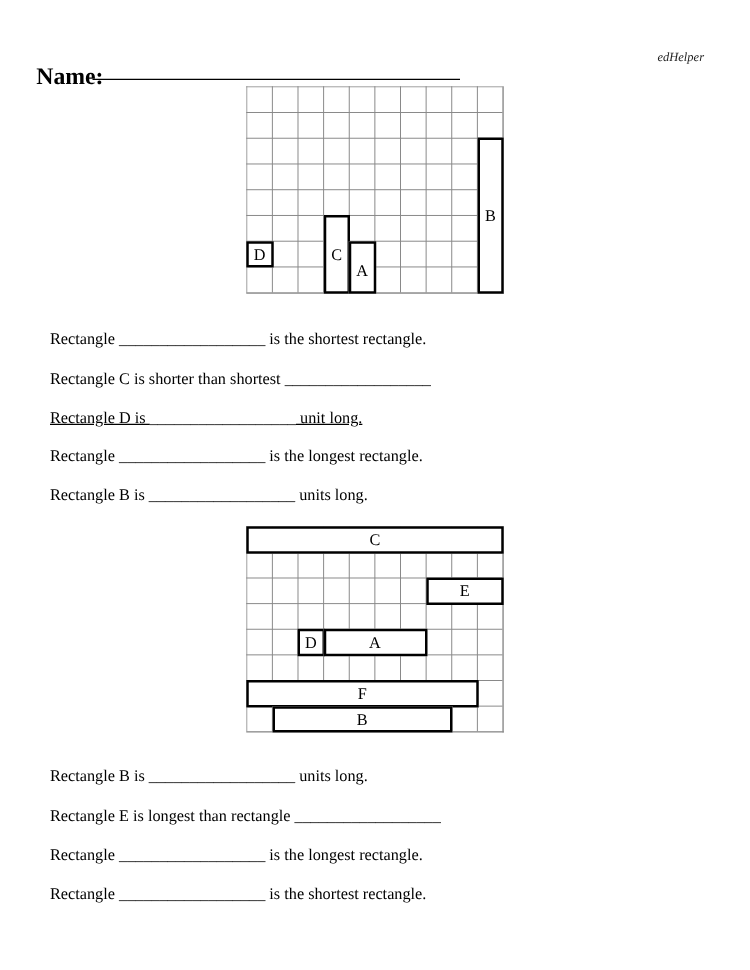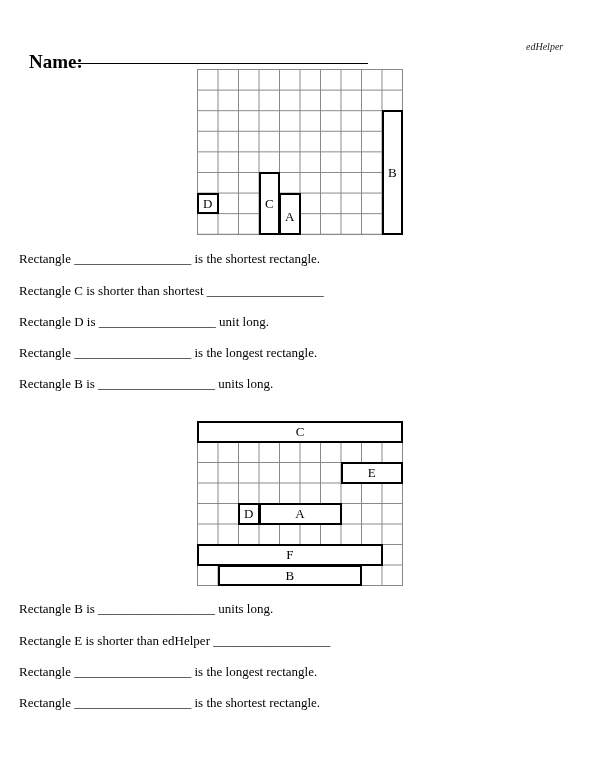--- a/index.html
+++ b/index.html
@@ -29,21 +29,21 @@
       border-right: 1px solid #888;
       border-bottom: 1px solid #888;
     }
     .rect {
       position: absolute; box-sizing: border-box;
       border: 2.2px solid #000; background: #fff;
       display: flex; align-items: center; justify-content: center;
       font-size: 13px; line-height: 1;
     }
     .q {
-      position: absolute; left: 19px; font-size: 13px; white-space: pre;
+      position: absolute; left: 40px; font-size: 13px; white-space: pre; margin-top: 12px;
     }
     .blank { display: inline-block; }
   </style>
 </head>
 <body>
 
 <div class="brand">edHelper</div>
 <div class="name-row">Name:</div>
 <div class="name-line"></div>
 
@@ -57,21 +57,21 @@
   <div class="rect" style="left: 82px; top: 123.75px; width: 21.5px; height: 42.25px;">
       <span style="position:relative; top:3px;">A</span>
     </div>
   <div class="rect" style="left: 184.5px; top: 41.25px; width: 21.5px; height: 124.75px;">
       <span>B</span>
     </div>
 </div>
 
 <div class="q" style="top:251px;"><span>Rectangle </span><span class="blank">__________________</span><span> is the shortest rectangle.</span></div>
 <div class="q" style="top:283px;"><span>Rectangle C is shorter than shortest </span><span class="blank">__________________</span><span></span></div>
-<div class="q" style="top:314px;"><span>Rectangle D is </span><span class="blank">__________________</span><span> unit long.</span></div>
+<div class="q" style="top:314px;text-decoration:underline;"><span>Rectangle D is </span><span class="blank">__________________</span><span> unit long.</span></div>
 <div class="q" style="top:345px;"><span>Rectangle </span><span class="blank">__________________</span><span> is the longest rectangle.</span></div>
 <div class="q" style="top:376px;"><span>Rectangle B is </span><span class="blank">__________________</span><span> units long.</span></div>
 
 <div class="grid" id="grid2" style="left:197px; top:421px; width:206px; height:165px; background-size:20.5px 20.5px;">
   <div class="rect" style="left: 0px; top: 0px; width: 206px; height: 21.5px;">
       <span>C</span>
     </div>
   <div class="rect" style="left: 143.5px; top: 41px; width: 62.5px; height: 21.5px;">
       <span>E</span>
     </div>
@@ -83,15 +83,15 @@
     </div>
   <div class="rect" style="left: 0px; top: 123px; width: 185.5px; height: 21.5px;">
       <span>F</span>
     </div>
   <div class="rect" style="left: 20.5px; top: 143.5px; width: 144.5px; height: 21.5px;">
       <span>B</span>
     </div>
 </div>
 
 <div class="q" style="top:601px;"><span>Rectangle B is </span><span class="blank">__________________</span><span> units long.</span></div>
-<div class="q" style="top:633px;"><span>Rectangle E is shorter than edHelper </span><span class="blank">__________________</span><span></span></div>
+<div class="q" style="top:633px;"><span>Rectangle E is longest than rectangle </span><span class="blank">__________________</span><span></span></div>
 <div class="q" style="top:664px;"><span>Rectangle </span><span class="blank">__________________</span><span> is the longest rectangle.</span></div>
 <div class="q" style="top:695px;"><span>Rectangle </span><span class="blank">__________________</span><span> is the shortest rectangle.</span></div>
 
 </body></html>

